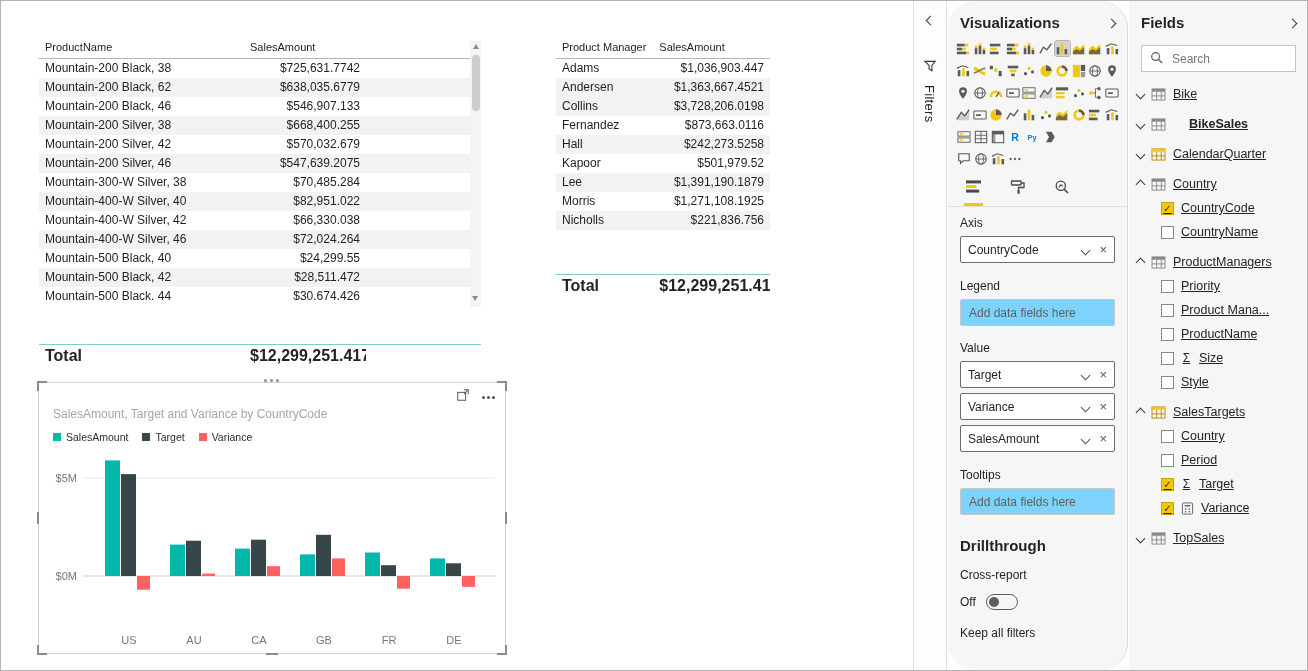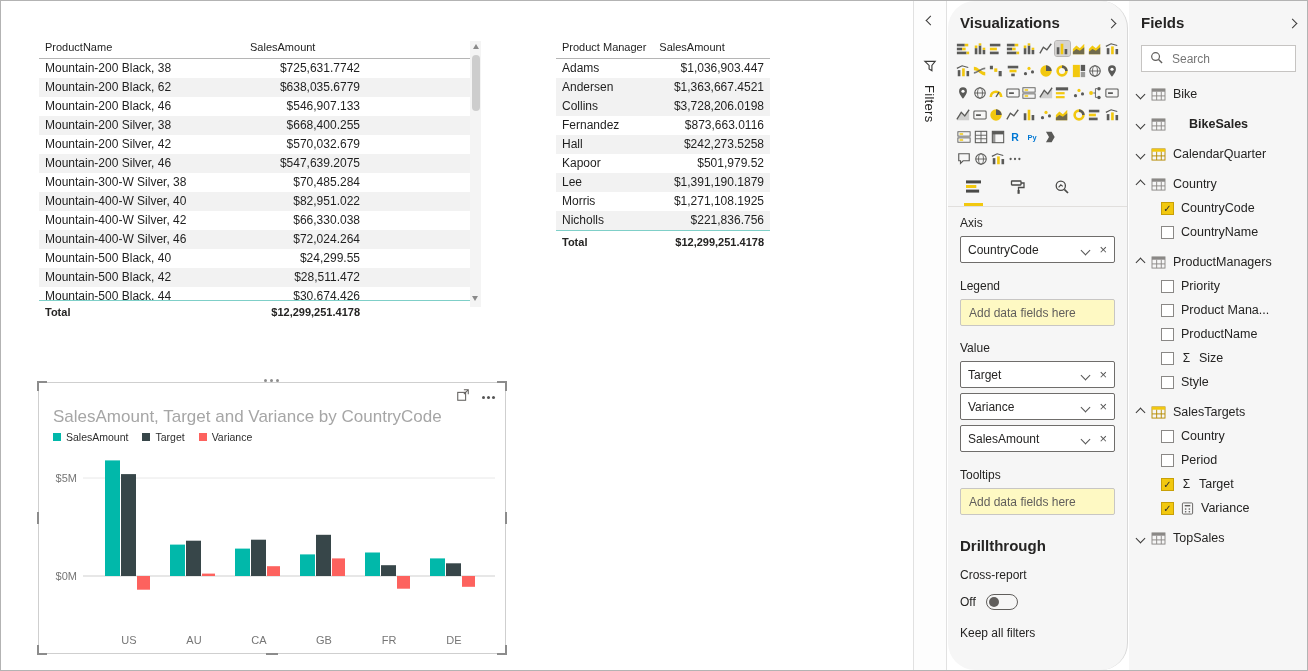--- a/index.html
+++ b/index.html
@@ -15,32 +15,32 @@
   .thead{display:flex;height:21px;line-height:21px;border-bottom:1px solid #b5b5b5;font-size:11px;color:#1f1f1f;}
   .trow{display:flex;height:19px;line-height:19px;font-size:12px;color:#1f1f1f;}
   .trow.alt{background:#f2f2f2;}
   .c1{padding:0 6px;overflow:hidden;white-space:nowrap;}
   .c2{padding:0 6px;text-align:right;overflow:hidden;white-space:nowrap;}
   #t1 .c1{width:193px;} #t1 .c2{width:110px;}
   #t2 .c1{width:88px;}  #t2 .c2{width:108px;}
   .thead .c2{text-align:left;}
   .tbody-clip{overflow:hidden;}
   #t1 .tbody-clip{height:241px;}
-  .total-row{display:flex;height:22px;line-height:22px;font-size:11px;font-weight:bold;border-top:1.5px solid #7fcfc8;}
+  .total-row{display:flex;height:22px;line-height:22px;font-size:16px;font-weight:bold;border-top:1.5px solid #7fcfc8;margin-top:44px;}
 
   
   .vscroll{position:absolute;right:0;top:4px;width:11px;height:266px;background:#f4f4f4;}
   .tri{width:0;height:0;margin:3px auto;}
   .tri.up{border-left:3.5px solid transparent;border-right:3.5px solid transparent;border-bottom:5px solid #8a8a8a;}
   .tri.down{border-left:3.5px solid transparent;border-right:3.5px solid transparent;border-top:5px solid #8a8a8a;position:absolute;bottom:3px;left:2px;}
   .thumb{position:absolute;top:14px;left:1.5px;width:8px;height:56px;background:#cdcdcd;border-radius:4px;}
 
   
   #chartv{left:37px;top:381px;width:468px;height:272px;border:1px solid #cfcfcf;box-sizing:border-box;}
-  #chart-title{position:absolute;left:14px;top:24px;font-size:17px;color:#a6a6a6;}
+  #chart-title{position:absolute;left:14px;top:24px;font-size:12px;color:#a6a6a6;}
   #chart-legend{position:absolute;left:14px;top:48px;display:flex;gap:14px;align-items:center;font-size:10.5px;color:#2d2d2d;}
   .lg-item{display:flex;align-items:center;gap:5px;}
   .lg-sq{width:8px;height:8px;display:inline-block;}
   #chart-svg{position:absolute;left:6px;top:66px;}
   #chart-svg text{font-family:"Liberation Sans","DejaVu Sans",sans-serif;}
 
   
   .hdl{position:absolute;background:transparent;}
   .c-tl{top:-2px;left:-2px;width:8px;height:8px;border-top:2px solid #8c8c8c;border-left:2px solid #8c8c8c;}
   .c-tr{top:-2px;right:-2px;width:8px;height:8px;border-top:2px solid #8c8c8c;border-right:2px solid #8c8c8c;}
@@ -88,38 +88,38 @@
   .viz-tab.selected{border-bottom:3px solid #f2c80f;}
 
   
   .well{padding:9px 12px 2px;}
   .well-label{font-size:12px;color:#252423;margin-bottom:6px;}
   .pill{height:25px;background:#fff;border:1px solid #6f6d6b;border-radius:2px;display:flex;align-items:center;
         padding:0 7px;margin-bottom:5px;font-size:12px;color:#252423;}
   .pill .spacer{flex:1;}
   .pill .chev{margin:2px 10px 0 0;border-color:#555;}
   .pill-x{color:#555;font-size:13px;line-height:13px;cursor:pointer;}
-  .empty-well{height:25px;background:#fef9c3;border:1px solid #c8c6c4;border-radius:2px;display:flex;align-items:center;
+  .empty-well{height:25px;background:#7dd3fc;border:1px solid #c8c6c4;border-radius:2px;display:flex;align-items:center;
               padding:0 8px;font-size:12px;color:#605e5c;margin-bottom:4px;}
 
   
   #drill{padding:16px 12px 0;}
   .drill-title{font-size:15px;font-weight:bold;margin-bottom:14px;}
   .drill-label{font-size:12px;color:#252423;margin-bottom:12px;}
   .toggle-row{display:flex;align-items:center;gap:10px;margin-bottom:16px;font-size:12px;}
   .toggle{position:relative;width:30px;height:14px;border:1px solid #605e5c;border-radius:8px;display:inline-block;cursor:pointer;}
   .knob{position:absolute;left:2px;top:2px;width:10px;height:10px;border-radius:50%;background:#605e5c;}
 
   
   .search-box{margin:6px 12px 10px;height:27px;background:#fff;border:1px solid #c6c4c2;display:flex;align-items:center;
               padding:0 8px;gap:7px;box-sizing:border-box;}
   .search-box input{border:none;outline:none;flex:1;font-size:12px;background:transparent;
                     font-family:"Liberation Sans","DejaVu Sans",sans-serif;color:#323130;}
   #field-tree{font-size:12.5px;color:#252423;}
-  .tree-row{display:flex;align-items:center;height:24px;gap:7px;padding-left:8px;cursor:pointer;}
+  .tree-row{display:flex;align-items:center;height:24px;gap:7px;padding-left:8px;cursor:pointer;text-decoration:underline;}
   .tree-row.top{margin-top:2px;}
   .tree-row.group-gap{margin-top:6px;}
   .tree-row.child{padding-left:32px;}
   .tree-label{white-space:nowrap;overflow:hidden;}
   .bold{font-weight:bold;padding-left:16px;}
   .cbx{width:13px;height:13px;box-sizing:border-box;border:1px solid #8a8886;background:#fff;display:flex;
        align-items:center;justify-content:center;font-size:10px;color:#323130;flex:0 0 13px;}
   .cbx.checked{background:#f2c80f;border-color:#c8a007;}
   .sigma{font-size:12px;width:11px;text-align:center;color:#252423;}
   .tbl-ic{display:flex;align-items:center;}

